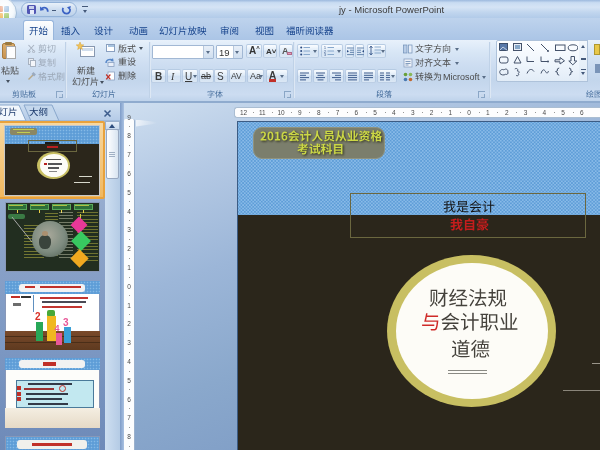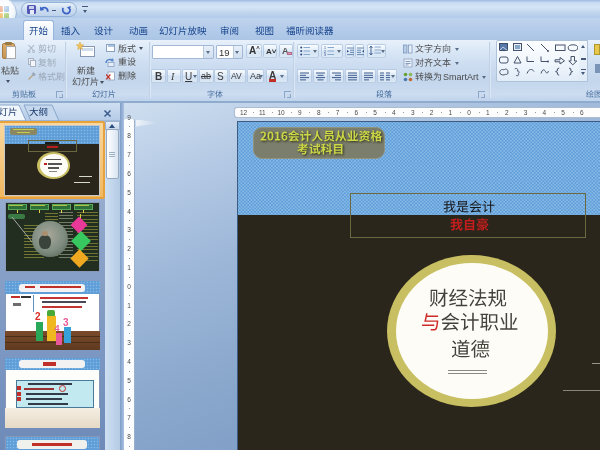--- a/index.html
+++ b/index.html
@@ -39,20 +39,21 @@
 <div class="ab" style="left:52px;top:9.5px;width:4px;height:1.2px;background:#44597a"></div>
 
 <svg class="ab" style="left:61px;top:4.5px" width="10" height="10" viewBox="0 0 10 10">
       <path d="M2.2 2.8 C0.8 5.6 2.6 8.6 5.4 8.6 C7.8 8.6 9.4 6.8 9 4.2" fill="none" stroke="#3b62c4" stroke-width="1.7"></path>
       <path d="M9.8 1 L6 2.2 L9 5.4 Z" fill="#3b62c4"></path>
     </svg>
 
 <div class="ab" style="left:82px;top:6px;width:6px;height:1.2px;background:#44597a"></div>
 <div class="arw" style="left:82.5px;top:9.5px;border-top-color:#44597a"></div>
 
+<div class="ab" style="left:339px;top:4px;font-size:9.5px;color:#3a3a3a">jy - Microsoft PowerPoint</div>
 
 <div class="ab" style="left:0;top:18px;width:600px;height:22px;background:linear-gradient(180deg,#bed3ed,#abc5e6)"></div>
 <div class="ab" style="left:22.5px;top:20px;width:31px;height:20px;background:linear-gradient(180deg,#fefefe,#f2f7fc 40%,#e8f0f9);border:1px solid #98b6dc;border-bottom:none;border-radius:3px 3px 0 0"></div>
 <div class="ab" style="left:28.5px;top:25.5px">
       <svg width="19.0" height="10.1" style="position:absolute;left:0;top:0;overflow:visible">
         <path transform="scale(0.009500)" fill="#15428b" d="M649 177V462H369V419V177ZM52 462V534H288C274 671 223 805 54 908C74 921 101 946 114 964C299 847 351 691 365 534H649V961H726V534H949V462H726V177H918V105H89V177H293V419L292 462Z M1462 553V960H1531V916H1833V958H1905V553ZM1531 849V621H1833V849ZM1429 473C1458 461 1501 457 1873 428C1886 454 1897 478 1905 499L1969 466C1938 389 1868 272 1800 185L1740 214C1774 258 1808 311 1838 363L1519 383C1585 293 1651 177 1705 61L1627 39C1577 166 1495 300 1468 336C1443 372 1423 396 1404 400C1413 420 1425 457 1429 473ZM1202 315H1316C1304 443 1281 551 1247 639C1213 612 1178 585 1144 561C1163 490 1184 403 1202 315ZM1065 588C1115 622 1168 664 1217 706C1171 796 1112 860 1040 899C1056 913 1076 940 1086 958C1162 911 1223 846 1271 756C1309 793 1342 828 1364 859L1410 798C1385 765 1347 726 1303 687C1349 575 1377 432 1389 250L1345 243L1333 245H1216C1229 177 1240 110 1248 49L1178 44C1171 106 1161 175 1148 245H1043V315H1134C1113 418 1088 517 1065 588Z"></path>
       </svg>
     </div>
 <div class="ab" style="left:60.5px;top:25.5px">
       <svg width="19.0" height="10.1" style="position:absolute;left:0;top:0;overflow:visible">
@@ -328,21 +329,21 @@
       <circle cx="2.5" cy="2.5" r="1.8" fill="#68a038"></circle>
       <circle cx="7.5" cy="2.5" r="1.8" fill="#88b858"></circle>
       <circle cx="2.5" cy="7.5" r="1.8" fill="#4878b0"></circle>
       <circle cx="7.5" cy="7.5" r="1.8" fill="#c06830"></circle>
     </svg>
 <div class="ab" style="left:415px;top:71.5px">
       <svg width="27.0" height="9.5" style="position:absolute;left:0;top:0;overflow:visible">
         <path transform="scale(0.009000)" fill="#4a4a4a" d="M81 548C89 540 120 534 154 534H243V679L40 713L56 786L243 750V956H315V736L450 709L447 644L315 667V534H418V466H315V313H243V466H145C177 396 208 313 234 227H417V157H255C264 123 272 89 280 55L206 40C200 79 192 118 183 157H46V227H165C142 309 118 377 107 402C89 445 75 478 58 482C67 500 77 534 81 548ZM426 345V416H573C552 486 531 551 513 602H801C766 652 723 712 682 765C647 742 612 720 579 701L531 749C633 810 752 902 810 961L860 903C830 874 787 840 738 804C802 722 871 627 921 553L868 527L856 532H616L650 416H959V345H671L703 227H923V157H722L750 50L675 40L646 157H465V227H627L594 345Z M1164 41V242H1048V312H1164V535C1116 549 1072 562 1036 571L1056 645L1164 610V868C1164 880 1159 884 1148 884C1137 885 1103 885 1064 884C1074 905 1084 938 1087 957C1145 958 1182 955 1205 942C1229 930 1238 909 1238 868V586L1345 551L1334 481L1238 512V312H1331V242H1238V41ZM1536 192H1744C1721 226 1692 263 1664 293H1458C1487 260 1513 226 1536 192ZM1333 591V656H1575C1535 743 1452 832 1279 908C1295 922 1318 946 1329 961C1499 881 1588 787 1635 694C1699 812 1802 908 1921 957C1931 939 1953 912 1969 897C1848 855 1744 765 1687 656H1950V591H1880V293H1750C1788 251 1827 202 1853 158L1803 124L1791 128H1575C1589 102 1602 77 1613 52L1537 38C1502 123 1435 229 1337 308C1353 319 1377 344 1388 361L1406 345V591ZM1478 591V353H1611V458C1611 498 1609 543 1598 591ZM1805 591H1671C1682 544 1684 499 1684 459V353H1805Z M2162 96C2202 143 2247 207 2267 248L2335 215C2314 174 2267 112 2226 68ZM2499 509C2550 570 2609 654 2635 707L2701 671C2674 619 2613 538 2561 479ZM2411 42V160C2411 198 2410 238 2407 281H2082V356H2399C2374 534 2295 735 2055 891C2073 903 2101 929 2114 946C2370 776 2452 552 2476 356H2821C2807 696 2791 830 2761 861C2750 873 2739 876 2717 875C2693 875 2630 875 2562 869C2577 891 2587 924 2588 947C2650 950 2713 952 2748 949C2785 945 2808 937 2831 908C2870 862 2884 721 2900 320C2900 308 2901 281 2901 281H2484C2486 239 2487 198 2487 161V42Z"></path>
       </svg>
     </div>
-<div class="ab" style="left:443px;top:71.5px;font-size:9px;color:#4a4a4a">SmartArt</div>
+<div class="ab" style="left:443px;top:71.5px;font-size:9px;color:#4a4a4a">Microsoft</div>
 <div class="arw" style="left:482px;top:75.5px"></div>
 
 <div class="ab" style="left:496px;top:40px;width:84px;height:42px;background:linear-gradient(180deg,#fdfeff,#eef5fc 60%,#e2ecf7);border:1px solid #aec2da;border-radius:2px 0 0 2px"></div>
 <svg class="ab" style="left:498px;top:42px" width="80" height="38" viewBox="0 0 80 38" fill="none" stroke="#44526a" stroke-width="1">
   <rect x="1.5" y="1.5" width="8" height="7" fill="#5878a8" stroke="#3c4e6a"></rect>
       <path d="M1.5 8.5 L5 5 L9.5 8.5" stroke="#d8e4f0" stroke-width="0.8"></path>
   <rect x="15.5" y="1.5" width="8" height="7" fill="#e8eef6"></rect>
       <rect x="17" y="3" width="5" height="4" fill="#88a8c8" stroke="none"></rect>
   <path d="M29 2 L36 9"></path>
   <path d="M43 2 L50 9"></path>

